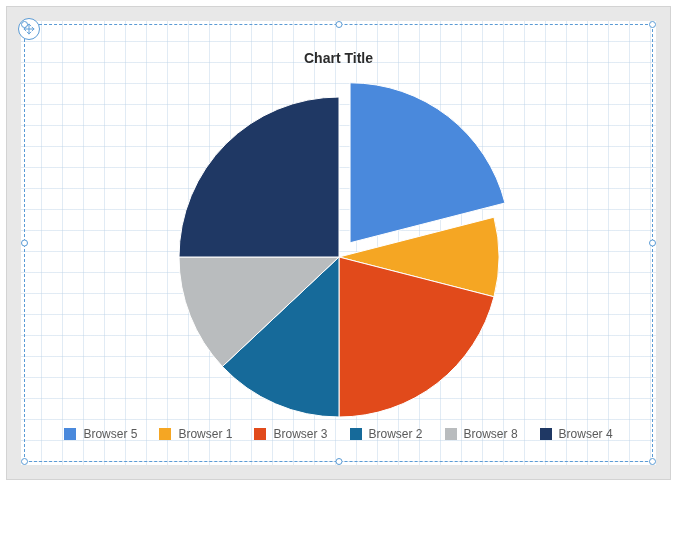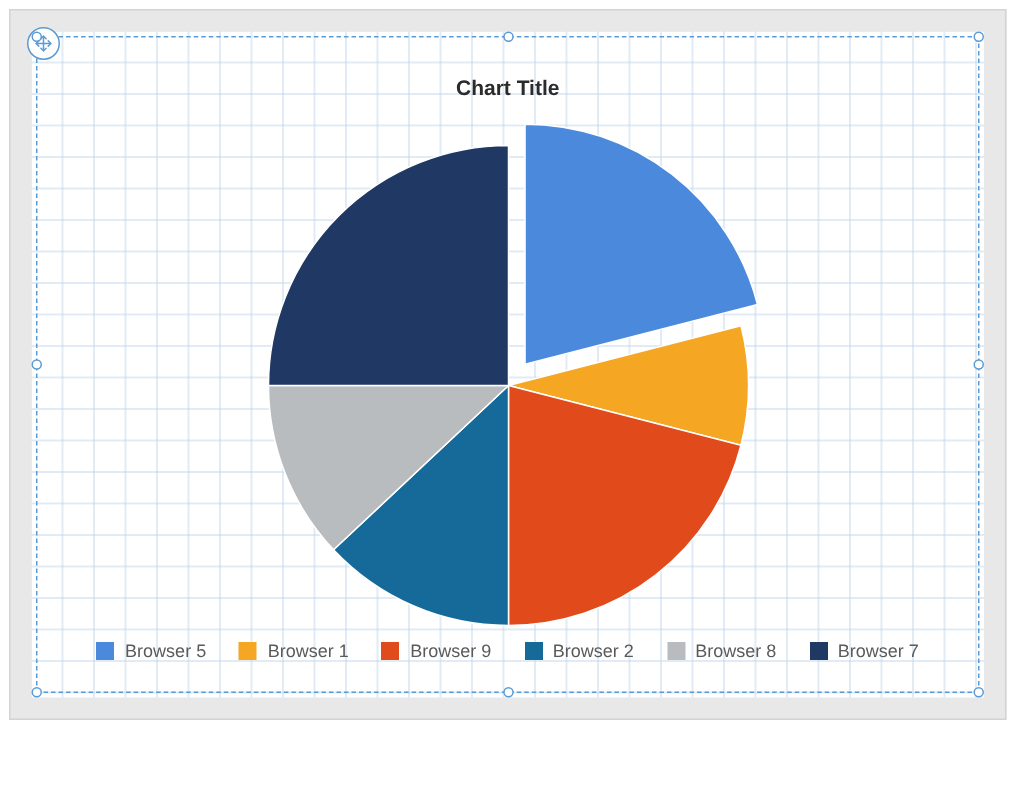--- a/index.html
+++ b/index.html
@@ -160,33 +160,33 @@
         <span class="legend-item">
           <span class="swatch" style="background: rgb(74, 137, 220);"></span>
           <span>Browser 5</span>
         </span>
         <span class="legend-item">
           <span class="swatch" style="background: rgb(245, 166, 35);"></span>
           <span>Browser 1</span>
         </span>
         <span class="legend-item">
           <span class="swatch" style="background: rgb(225, 74, 27);"></span>
-          <span>Browser 9</span>
+          <span>Browser 3</span>
         </span>
         <span class="legend-item">
           <span class="swatch" style="background: rgb(22, 106, 154);"></span>
           <span>Browser 2</span>
         </span>
         <span class="legend-item">
           <span class="swatch" style="background: rgb(185, 188, 190);"></span>
           <span>Browser 8</span>
         </span>
         <span class="legend-item">
           <span class="swatch" style="background: rgb(31, 56, 100);"></span>
-          <span>Browser 7</span>
+          <span>Browser 4</span>
         </span>
       </div>
 
     <div class="selection"></div>
     <div class="move-handle">
       <svg viewBox="0 0 20 20">
         <g stroke="#5b9bd5" stroke-width="1.4" fill="none" stroke-linecap="round" stroke-linejoin="round">
           <line x1="10" y1="3" x2="10" y2="17"></line>
           <line x1="3" y1="10" x2="17" y2="10"></line>
           <polyline points="7.5,5.5 10,3 12.5,5.5"></polyline>

